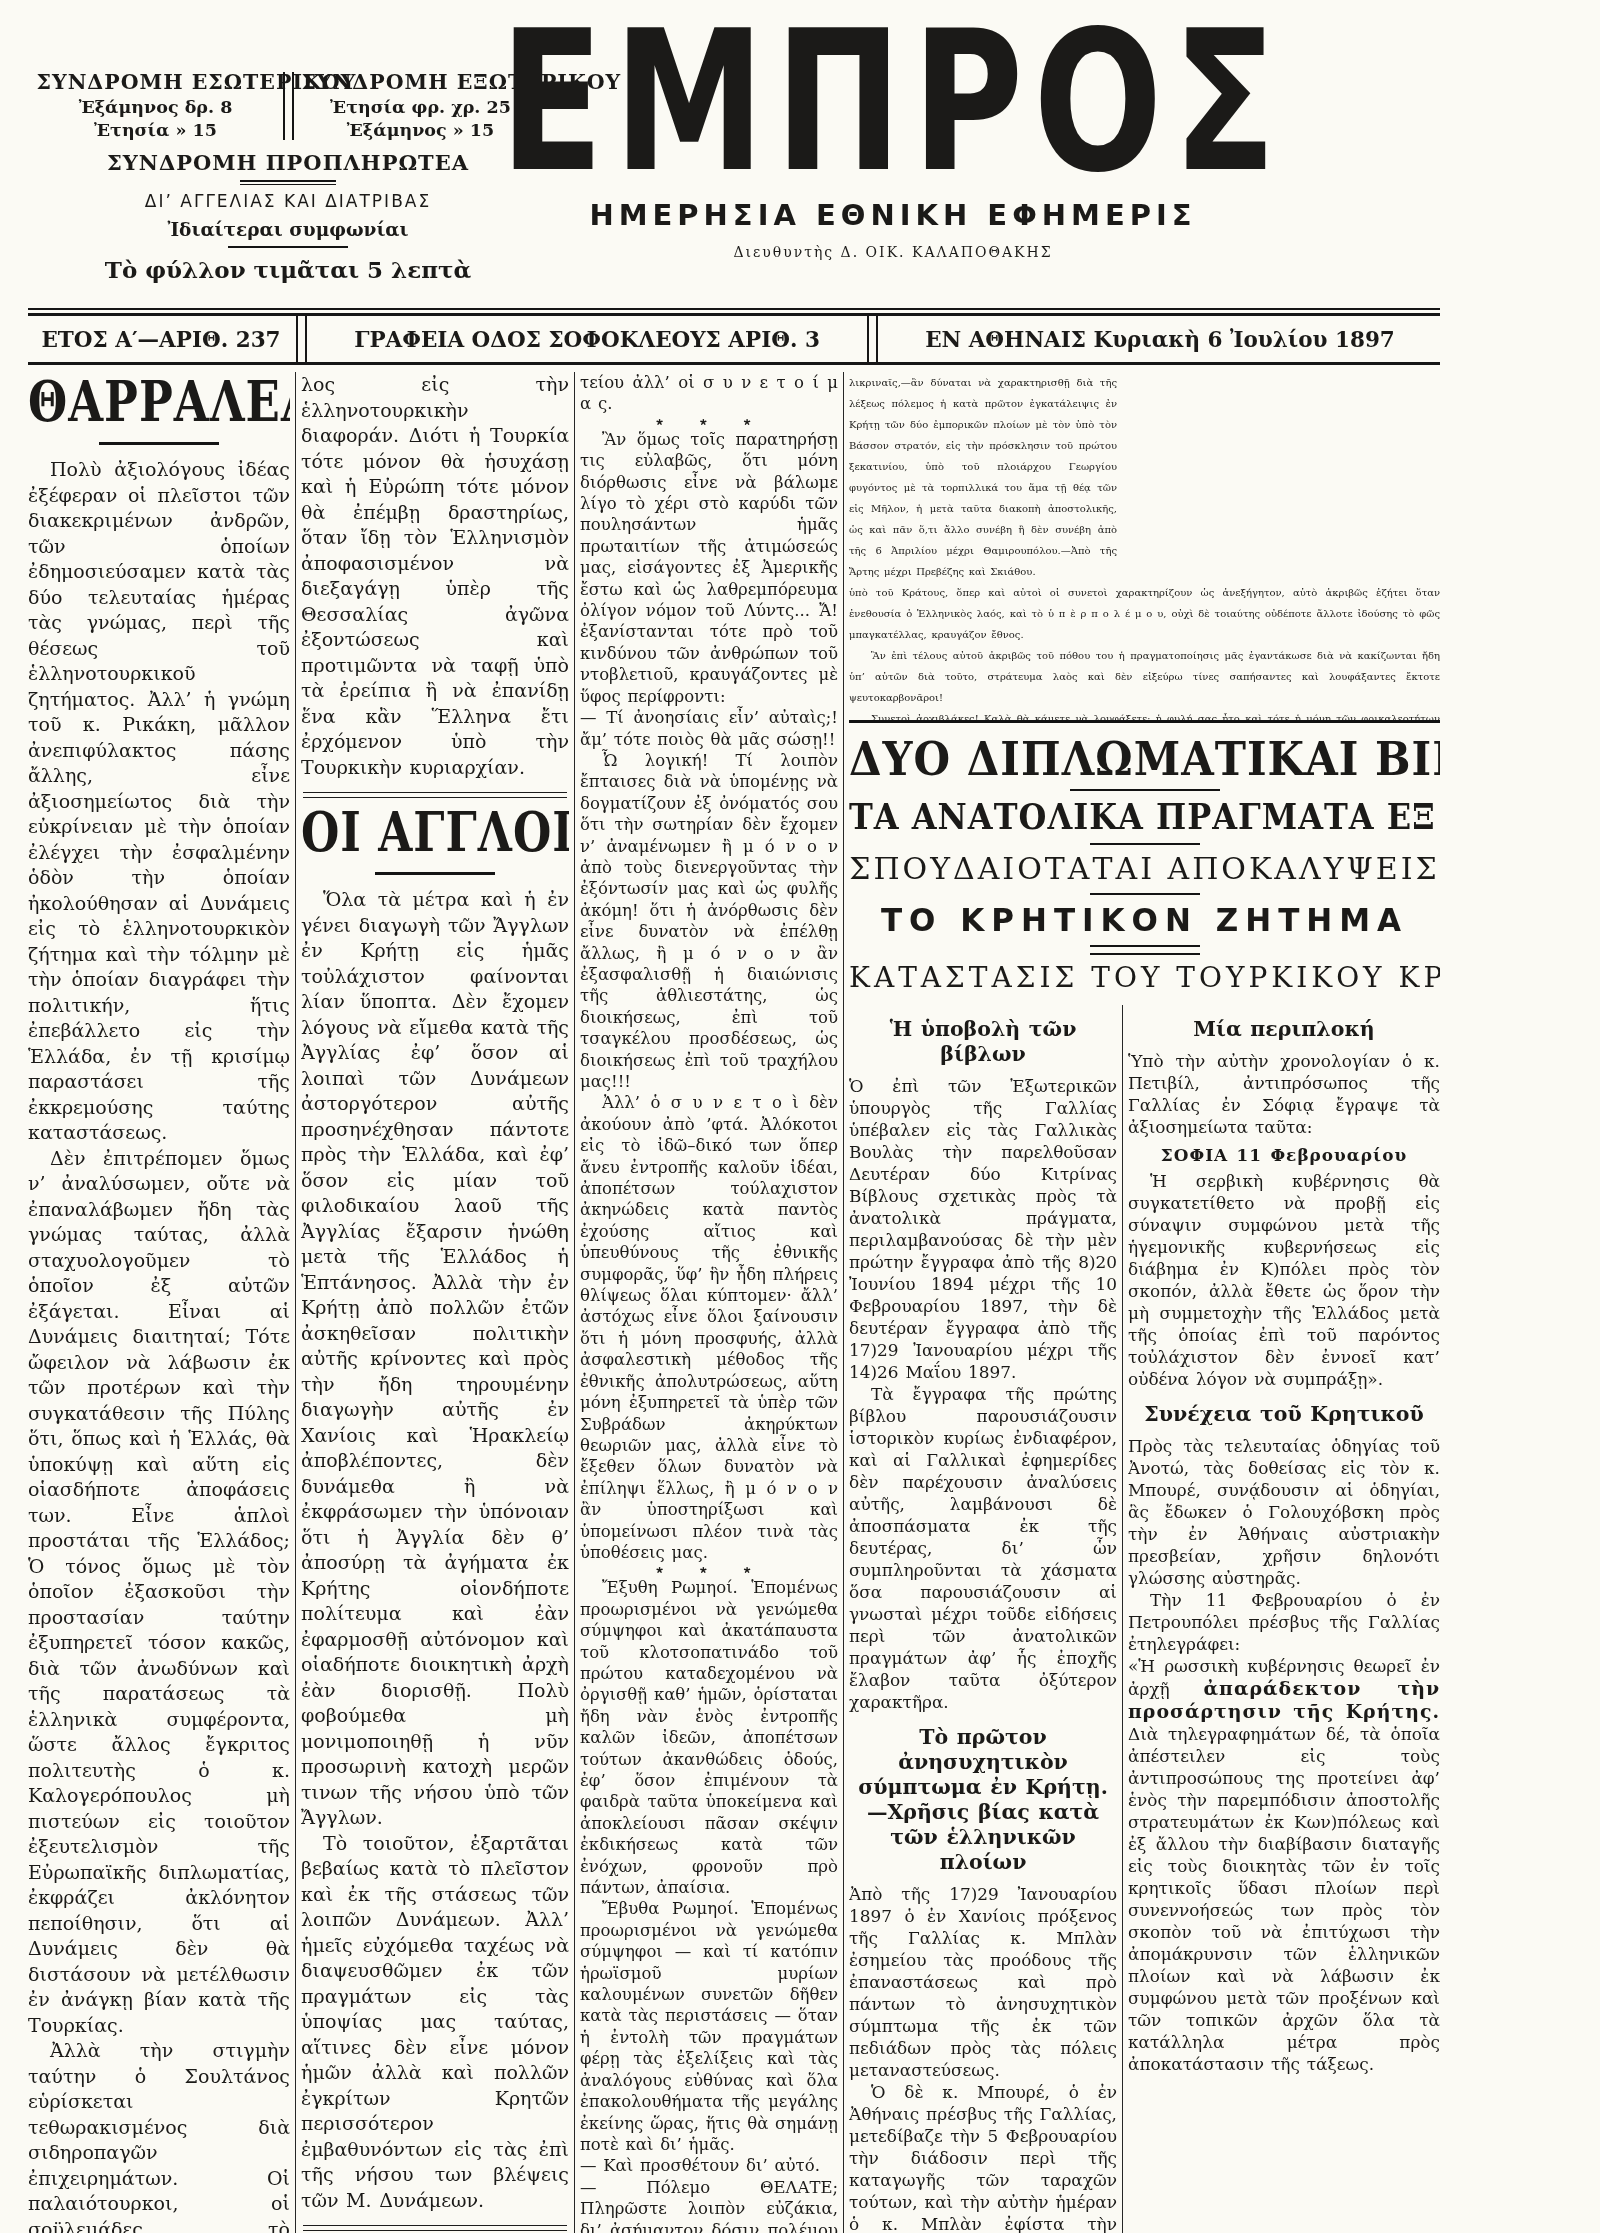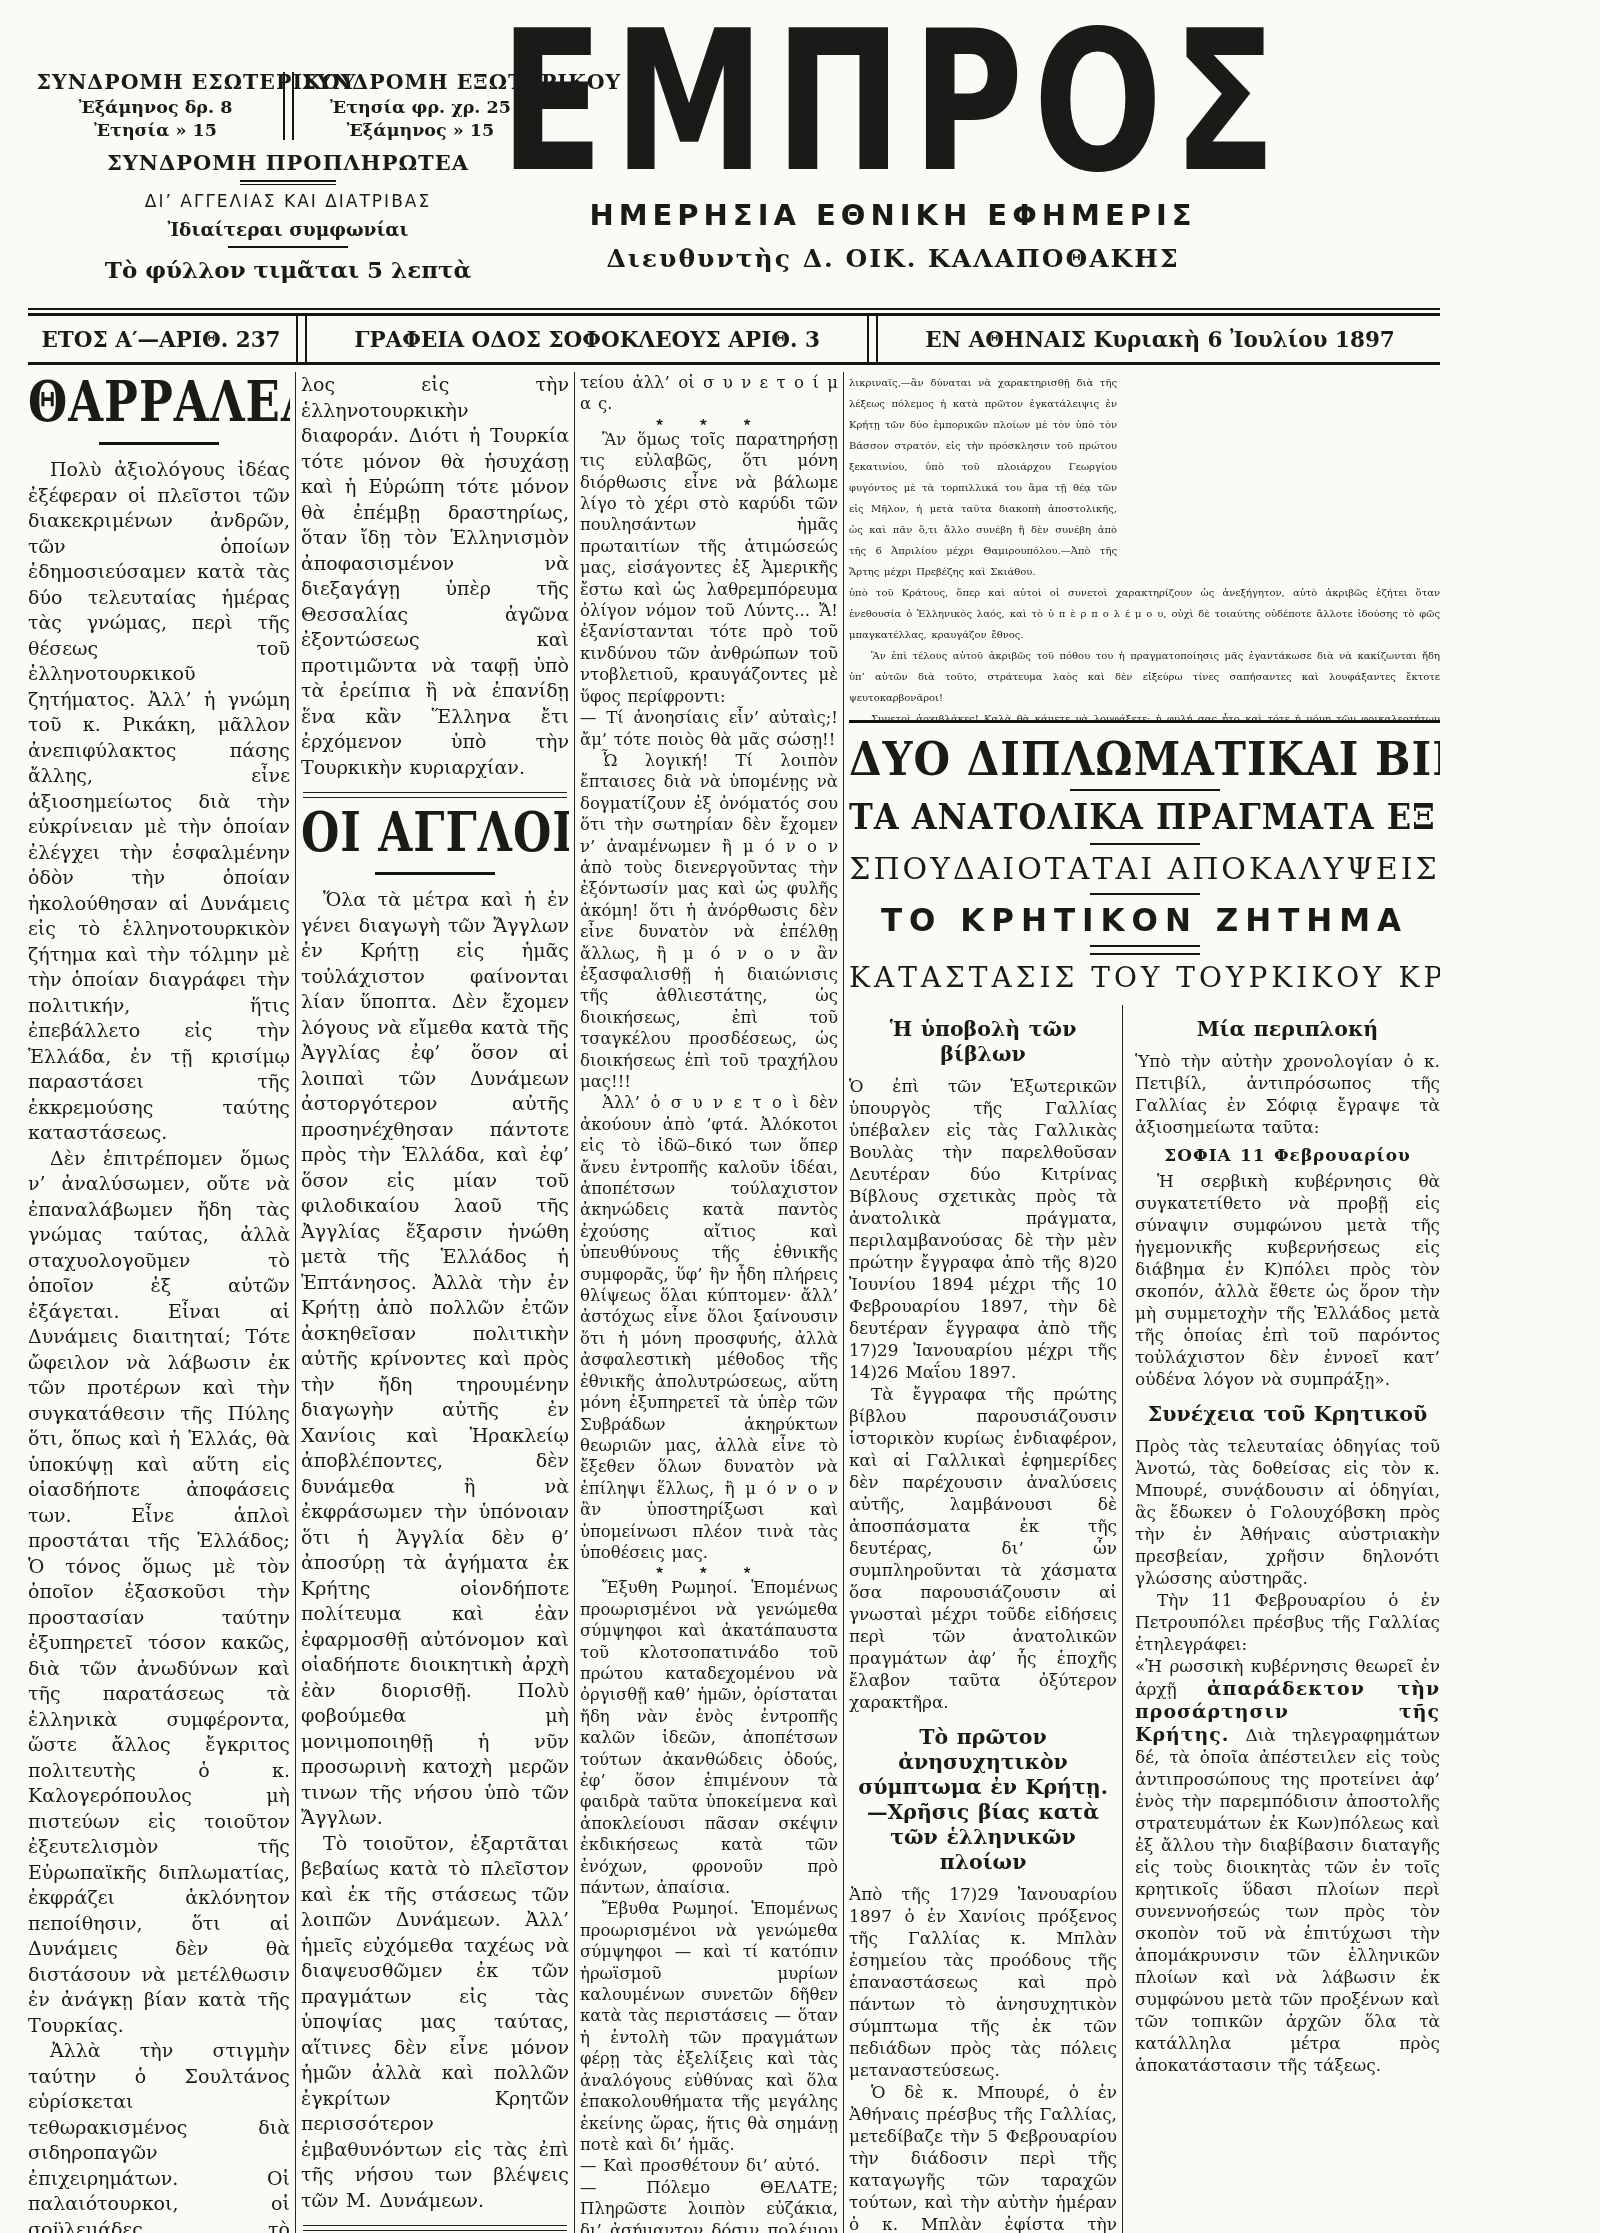--- a/index.html
+++ b/index.html
@@ -17,21 +17,21 @@
   .subs-mid{font-weight:bold;font-size:21px;margin-top:10px;letter-spacing:1px;}
   .mini-rule{width:96px;margin:5px auto 6px;border-top:2px solid #141414;border-bottom:1px solid #141414;height:2px;}
   .subs-ads{font-size:17px;letter-spacing:2px;margin-top:4px;font-family:"DejaVu Sans",sans-serif;}
   .subs-ads2{font-weight:bold;font-size:18.5px;margin-top:8px;}
   .mini-rule2{width:120px;margin:6px auto;border-top:2.5px solid #141414;}
   .subs-price{font-weight:bold;font-size:23px;margin-top:8px;}
   .brand{position:absolute;left:440px;top:6px;width:850px;text-align:center;}
   .brand-title{font-family:"DejaVu Sans",sans-serif;font-weight:bold;font-size:152px;line-height:170px;
                letter-spacing:10px;transform:scale(1.0,1.28);transform-origin:50% 60%;white-space:nowrap;}
   .brand-sub{font-family:"DejaVu Sans",sans-serif;font-weight:bold;font-size:29px;letter-spacing:5px;margin-top:6px;white-space:nowrap;}
-  .brand-dir{font-weight:bold;font-size:25px;letter-spacing:2px;margin-top:12px;white-space:nowrap;}
+  .brand-dir{font-weight:normal;font-size:14px;letter-spacing:2px;margin-top:12px;white-space:nowrap;}
   
   .dl-wrap{position:absolute;left:28px;top:308px;width:1412px;border-top:2px solid #161616;}
   .dl{margin-top:3px;border-top:3px solid #161616;border-bottom:3px solid #161616;
       display:flex;align-items:center;height:46px;}
   .dl-cell{font-weight:bold;font-size:21.5px;white-space:nowrap;overflow:hidden;}
   .dl-c1{width:266px;text-align:center;}
   .dl-c2{width:556px;text-align:center;}
   .dl-c3{flex:1;text-align:center;}
   .dl-sep{align-self:stretch;width:7px;border-left:2px solid #161616;border-right:2px solid #161616;margin:0 2px;}
   
@@ -40,21 +40,21 @@
   .col{overflow:hidden;}
   .c1{width:262px;font-size:19px;line-height:25.5px;}
   .c2{width:268px;font-size:19px;line-height:25.5px;}
   .c3{width:258px;font-size:16.5px;line-height:21.4px;}
   .rz{flex:1;display:flex;flex-direction:column;overflow:hidden;}
   .rz-top{display:flex;height:348px;overflow:hidden;font-size:10px;line-height:21px;flex-direction:column;}
   .rz-t-l{width:268px;overflow:hidden;}
   .rz-t-r{flex:1;overflow:hidden;}
   .rz-bottom{display:flex;flex:1;overflow:hidden;font-size:16.9px;line-height:22px;}
   .rz-b-l{width:268px;overflow:hidden;}
-  .rz-b-r{flex:1;overflow:hidden;margin-left:7px;}
+  .rz-b-r{flex:1;overflow:hidden;}
   
   .hl1{font-weight:bold;font-size:45px;line-height:52px;text-align:center;letter-spacing:1px;
        transform:scaleY(1.25);transform-origin:50% 80%;white-space:nowrap;margin-top:8px;}
   .hl-rule{width:120px;margin:10px auto 12px;border-top:3px solid #141414;}
   .sep{height:4px;border-top:1.5px solid #1c1c1c;border-bottom:1px solid #1c1c1c;margin:12px 2px 12px;}
   
   .deck{border-top:3.5px solid #111;text-align:center;padding-top:12px;}
   .deck .d1{font-weight:bold;font-size:42px;line-height:48px;transform:scaleY(1.12);white-space:nowrap;letter-spacing:1px;}
   .deck .d2{font-weight:bold;font-size:32px;line-height:40px;transform:scaleY(1.1);white-space:nowrap;letter-spacing:1px;margin-top:4px;}
   .deck .d3{font-size:30px;line-height:36px;letter-spacing:3px;white-space:nowrap;margin-top:4px;}

